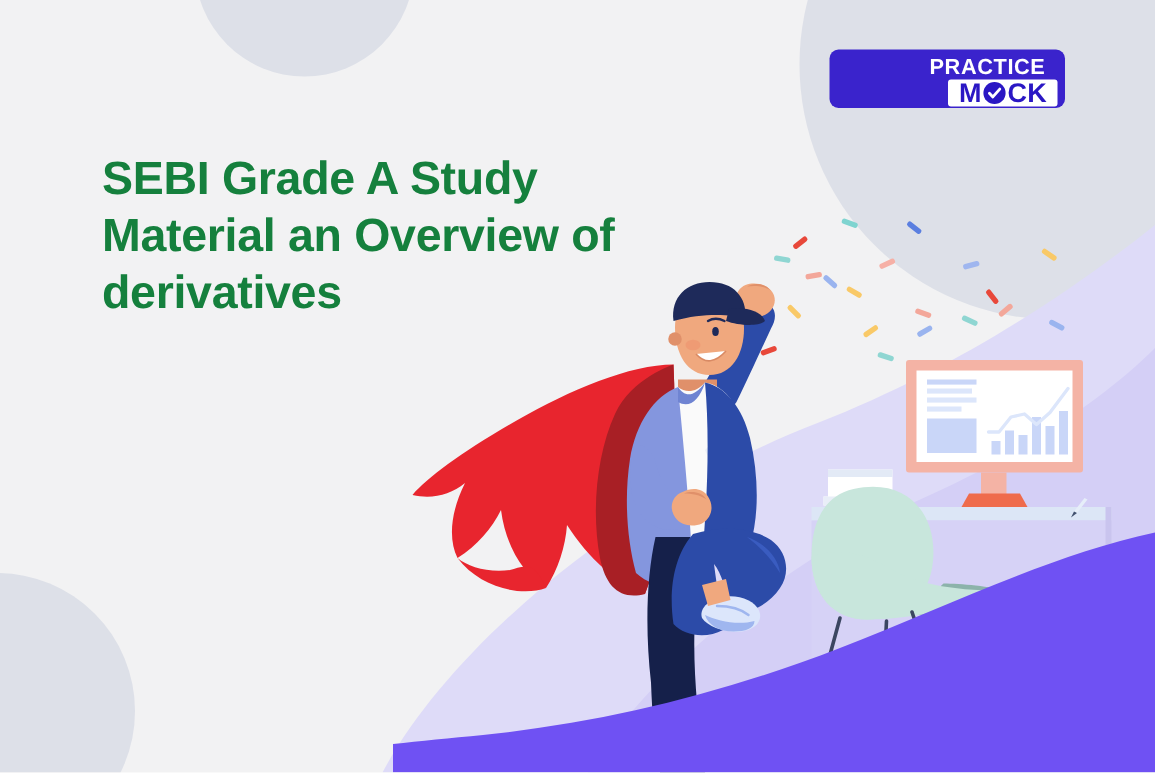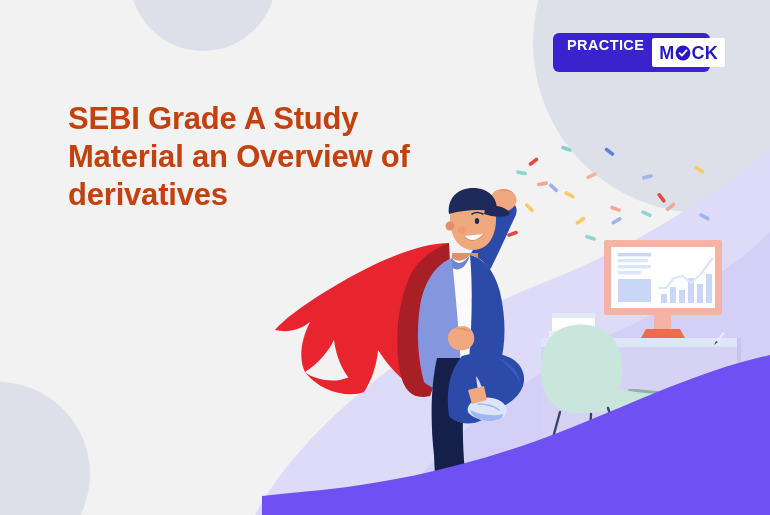--- a/index.html
+++ b/index.html
@@ -19,24 +19,25 @@
   #scene { position: absolute; inset: 0; }
 
   
   #logo {
     position: absolute;
     left: 554px; top: 34px;
     width: 155px; height: 37px;
     background: #3A23CC;
     border-radius: 5px;
     display: flex;
-    align-items: flex-start;
+    align-items: flex-end;
     padding: 4px;
     box-shadow: 0 0 0 1px #3A23CC;
     z-index: 40;
+    flex-direction: column;
   }
   #logo .word-practice {
     color: #FFFFFF;
     font-size: 14.5px;
     font-weight: 700;
     letter-spacing: 0.4px;
     padding: 0 8px 0 9px;
     line-height: 1;
     white-space: nowrap;
   }
@@ -62,21 +63,21 @@
     display: inline-block;
     position: relative;
     top: 0px;
   }
 
   
   #headline {
     position: absolute;
     left: 68px; top: 100px;
     width: 370px;
-    color: #c2410c;
+    color: #15803d;
     font-size: 31px;
     font-weight: 800;
     line-height: 1.23;
     letter-spacing: -0.2px;
     z-index: 30;
     white-space: pre-line;
   }
 </style>
 </head>
 <body>

